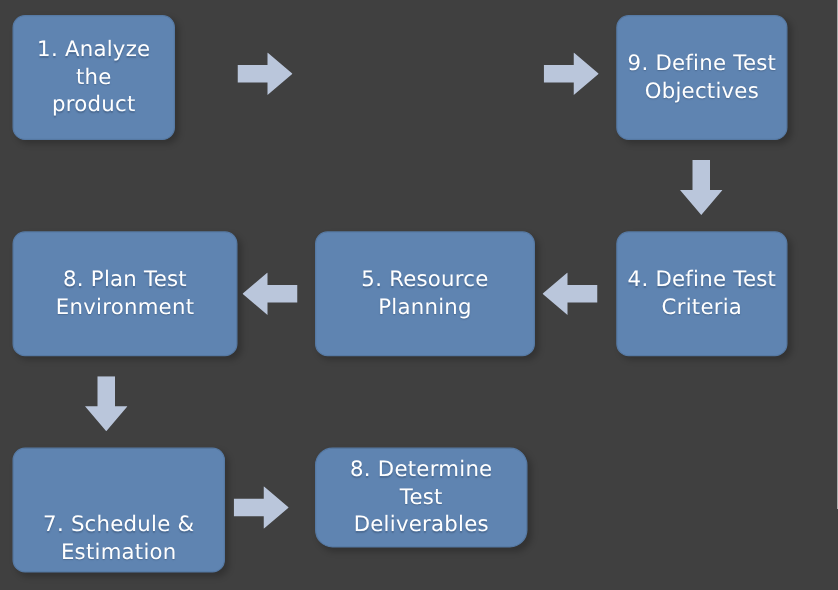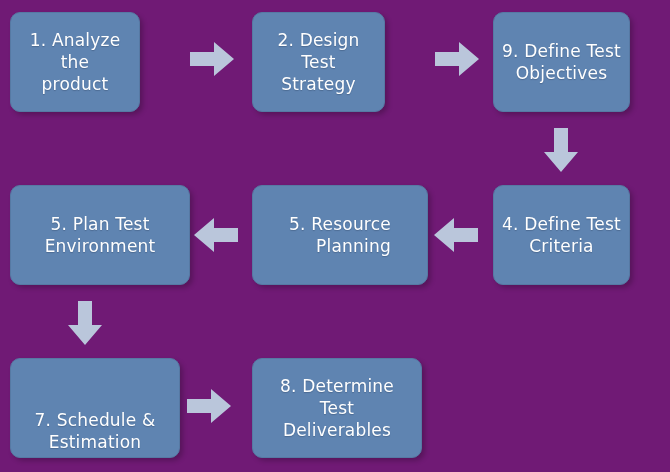--- a/index.html
+++ b/index.html
@@ -4,21 +4,21 @@
 <style>
   html, body {
     margin: 0;
     padding: 0;
     background: #ffffff;
   }
   #canvas {
     position: relative;
     width: 670px;
     height: 472px;
-    background: #701a75;
+    background: #404040;
     overflow: hidden;
     font-family: "DejaVu Sans", sans-serif;
   }
 
   
   .node {
     position: absolute;
     box-sizing: border-box;
     background: #5f84b1;
     border-radius: 10px;
@@ -55,54 +55,50 @@
     <span class="label">1. Analyze the
 product</span>
   </div>
 
   <div class="arrow" style="left:190px; top:42px;">
     <svg width="44" height="34" viewBox="0 0 44 34" aria-hidden="true">
       <polygon points="0,10 24,10 24,0 44,17 24,34 24,24 0,24" fill="#bac6db"></polygon>
     </svg>
   </div>
 
-  <div class="node" style="left:252px; top:12px; width:133px; height:100px;">
-    <span class="label">2. Design Test
-Strategy</span>
-  </div>
 
   <div class="arrow" style="left:435px; top:42px;">
     <svg width="44" height="34" viewBox="0 0 44 34" aria-hidden="true">
       <polygon points="0,10 24,10 24,0 44,17 24,34 24,24 0,24" fill="#bac6db"></polygon>
     </svg>
   </div>
 
   <div class="node" style="left:493px; top:12px; width:137px; height:100px;">
     <span class="label">9. Define Test
 Objectives</span>
   </div>
 
   <div class="arrow" style="left:544px; top:128px;">
     <svg width="34" height="44" viewBox="0 0 34 44" aria-hidden="true">
       <polygon points="10,0 24,0 24,24 34,24 17,44 0,24 10,24" fill="#bac6db"></polygon>
     </svg>
   </div>
 
   <div class="node" style="left:10px; top:185px; width:180px; height:100px;">
-    <span class="label">5. Plan Test
+    <span class="label">8. Plan Test
 Environment</span>
   </div>
 
   <div class="arrow" style="left:194px; top:218px;">
     <svg width="44" height="34" viewBox="0 0 44 34" aria-hidden="true">
       <polygon points="44,10 20,10 20,0 0,17 20,34 20,24 44,24" fill="#bac6db"></polygon>
     </svg>
   </div>
 
-  <div class="node" style="left:252px; top:185px; width:176px; height:100px;text-align:right;">
+  <div class="node" style="left:252px; top:185px; width:176px; height:100px;">
     <span class="label">5. Resource
 Planning</span>
   </div>
 
   <div class="arrow" style="left:434px; top:218px;">
     <svg width="44" height="34" viewBox="0 0 44 34" aria-hidden="true">
       <polygon points="44,10 20,10 20,0 0,17 20,34 20,24 44,24" fill="#bac6db"></polygon>
     </svg>
   </div>
 
@@ -121,18 +117,18 @@
     <span class="label">7. Schedule &amp;
 Estimation</span>
   </div>
 
   <div class="arrow" style="left:187px; top:389px;">
     <svg width="44" height="34" viewBox="0 0 44 34" aria-hidden="true">
       <polygon points="0,10 24,10 24,0 44,17 24,34 24,24 0,24" fill="#bac6db"></polygon>
     </svg>
   </div>
 
-  <div class="node" style="left:252px; top:358px; width:170px; height:100px;">
+  <div class="node" style="left:252px; top:358px; width:170px; height:80px;border-radius:14px;">
     <span class="label">8. Determine Test
 Deliverables</span>
   </div>
 
 </div>
 
 </body></html>

